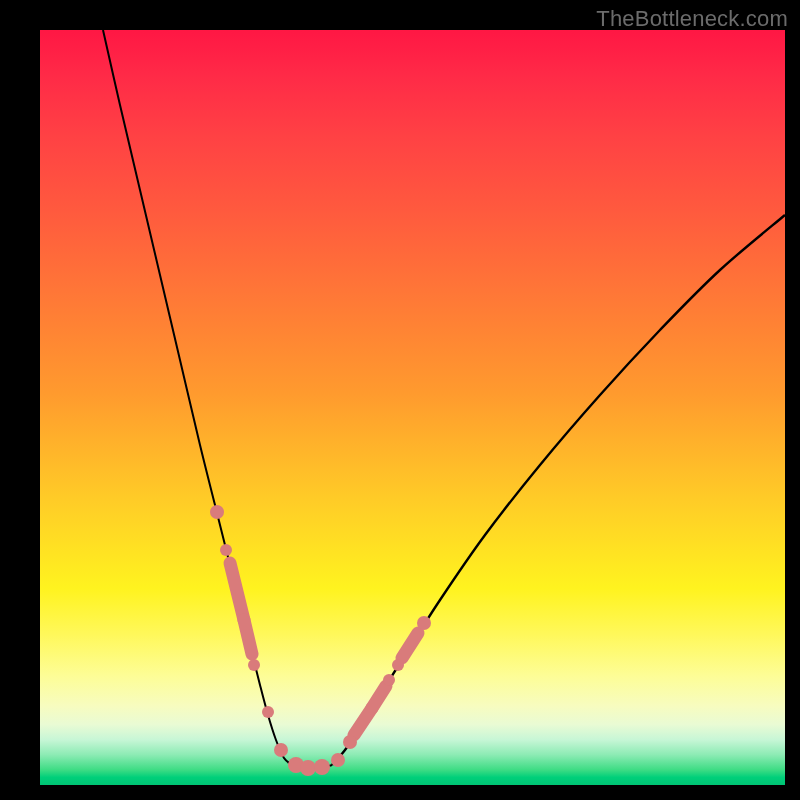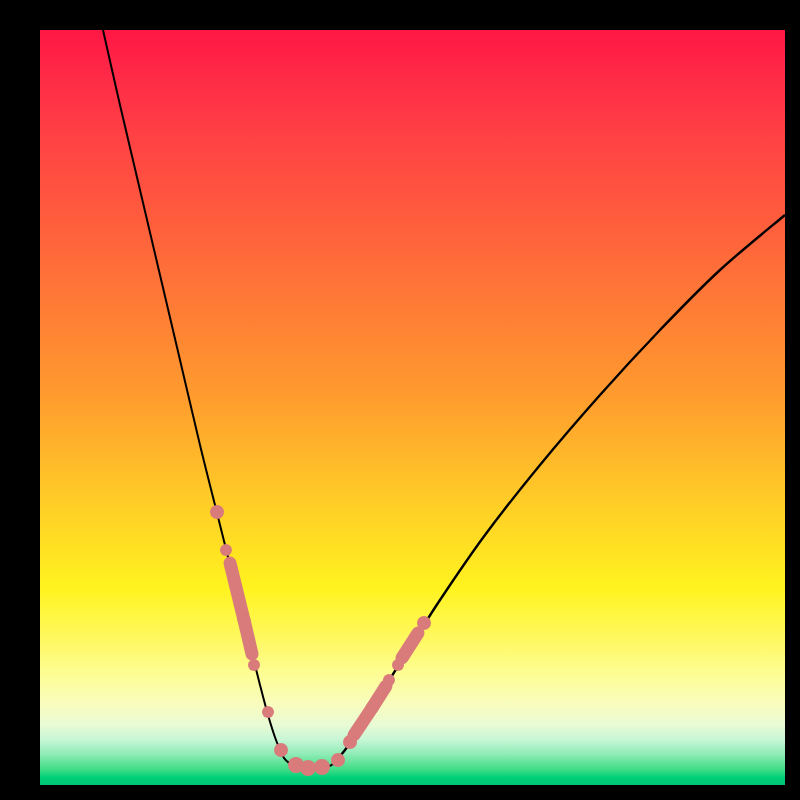--- a/index.html
+++ b/index.html
@@ -77,20 +77,21 @@
   .capsule {
     stroke: #d97b7b;
     stroke-linecap: round;
     fill: none;
   }
 </style>
 </head>
 <body>
 
 <div class="frame">
+  <div class="watermark">TheBottleneck.com</div>
 
   <div class="plot">
     <svg class="overlay" viewBox="0 0 745 755">
 
       <path id="curve-left" class="curve" d="M 63 0 C 65.83333333333333 12.5, 73.83333333333333 48.33333333333333, 80 75 C 86.16666666666667 101.66666666666667, 93.33333333333333 131.66666666666666, 100 160 C 106.66666666666667 188.33333333333334, 113.33333333333333 216.66666666666666, 120 245 C 126.66666666666667 273.3333333333333, 133.33333333333334 301.6666666666667, 140 330 C 146.66666666666666 358.3333333333333, 154.16666666666666 390.8333333333333, 160 415 C 165.83333333333334 439.1666666666667, 170 455, 175 475 C 180 495, 185.83333333333334 518.3333333333334, 190 535 C 194.16666666666666 551.6666666666666, 196.66666666666666 561.6666666666666, 200 575 C 203.33333333333334 588.3333333333334, 206.66666666666666 601.6666666666666, 210 615 C 213.33333333333334 628.3333333333334, 217 643.3333333333334, 220 655 C 223 666.6666666666666, 225.33333333333334 675.8333333333334, 228 685 C 230.66666666666666 694.1666666666666, 233.33333333333334 702.8333333333334, 236 710 C 238.66666666666666 717.1666666666666, 241.33333333333334 723.8333333333334, 244 728 C 246.66666666666666 732.1666666666666, 250.66666666666666 733.8333333333334, 252 735"></path>
       <path id="curve-floor" class="curve" d="M 252 735 C 253.33333333333334 735.3333333333334, 257.3333333333333 736.5, 260 737 C 262.6666666666667 737.5, 265.3333333333333 737.8333333333334, 268 738 C 270.6666666666667 738.1666666666666, 273.3333333333333 738.1666666666666, 276 738 C 278.6666666666667 737.8333333333334, 281.3333333333333 737.5, 284 737 C 286.6666666666667 736.5, 290.6666666666667 735.3333333333334, 292 735"></path>
       <path id="curve-right" class="curve-thick" d="M 292 735 C 294.1666666666667 732.5, 300.3333333333333 726.1666666666666, 305 720 C 309.6666666666667 713.8333333333334, 314.1666666666667 707.1666666666666, 320 698 C 325.8333333333333 688.8333333333334, 332.5 677.1666666666666, 340 665 C 347.5 652.8333333333334, 355 640.8333333333334, 365 625 C 375 609.1666666666666, 386.6666666666667 590, 400 570 C 413.3333333333333 550, 428.3333333333333 527.5, 445 505 C 461.6666666666667 482.5, 480.8333333333333 458.3333333333333, 500 435 C 519.1666666666666 411.6666666666667, 540 387.5, 560 365 C 580 342.5, 600 320.8333333333333, 620 300 C 640 279.1666666666667, 659.1666666666666 259.1666666666667, 680 240 C 700.8333333333334 220.83333333333334, 734.1666666666666 194.16666666666666, 745 185"></path>
       <g id="capsules">
           <line x1="190" y1="533" x2="204" y2="590" class="capsule" stroke-width="13"></line>
           <line x1="204" y1="590" x2="212" y2="624" class="capsule" stroke-width="13"></line>

